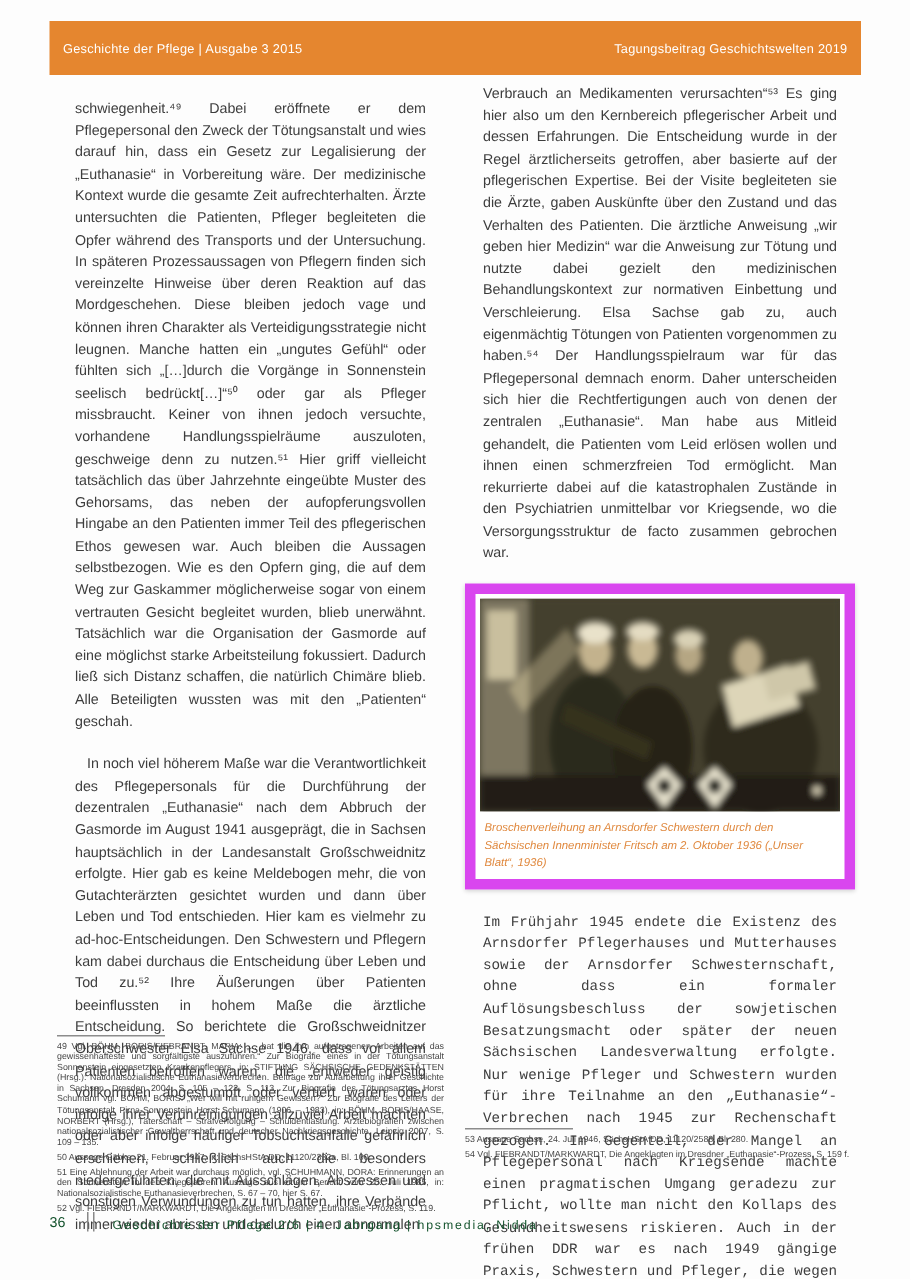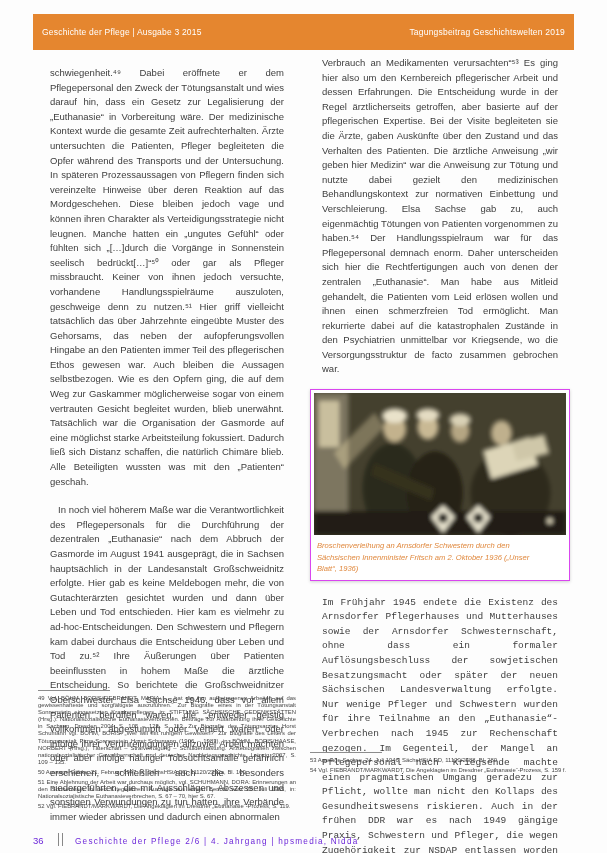--- a/index.html
+++ b/index.html
@@ -13,36 +13,36 @@
 
   
   .bt{font-size:9.5px;line-height:14.6px;color:#3d3d3d;text-align:justify;margin:12px;
       hyphens:auto;overflow-wrap:break-word;}
   .col-left{position:absolute;left:38px;top:54px;width:258px;}
   .col-right{position:absolute;left:310px;top:44px;width:260px;}
   .para2{margin-top:14px;text-indent:8px;}
   .para-after-fig{margin-top:15px;font-family:Liberation Mono, monospace;}
 
   
-  .figure{margin:9px 0 0 0;border:1px solid #d946ef;background:#ffffff;padding:3px;
+  .figure{margin:9px 0 0 0;border:7px solid #d946ef;background:#ffffff;padding:3px;
           box-shadow:0 1px 3px rgba(0,0,0,.18);}
   .photo{display:block;width:100%;height:142px;}
   .figcap{font-size:7.6px;line-height:11.5px;color:#E0893F;font-style:italic;
           padding:5px 3px 2px 3px;max-width:215px;}
 
   
   .fn-block{position:absolute;font-size:5.9px;line-height:7.1px;color:#474747;
             text-align:justify;hyphens:auto;}
   .fn-left{left:38px;top:690px;width:258px;}
   .fn-right{left:310px;top:752px;width:260px;}
   .fn-rule{width:72px;border-top:1px solid #8c8c8c;margin:0 0 4px 0;}
   .fn{margin:0 0 3px 0;}
 
   
-  .footer{position:absolute;left:33px;top:835px;width:560px;height:14px;color:#6d28d9;}
+  .footer{position:absolute;left:33px;top:810px;width:560px;height:14px;color:#14532d;}
   .page-num{position:absolute;left:0;top:0;font-size:9.5px;}
   .footer-divider{position:absolute;left:25px;top:-2px;width:3px;height:13px;
                   border-left:1px solid #888;border-right:1px solid #888;}
   .journal-line{position:absolute;left:42px;top:1.5px;font-size:8.2px;letter-spacing:1.25px;
                 white-space:nowrap;}
 </style>
 </head>
 <body>
 
 <div class="page">

